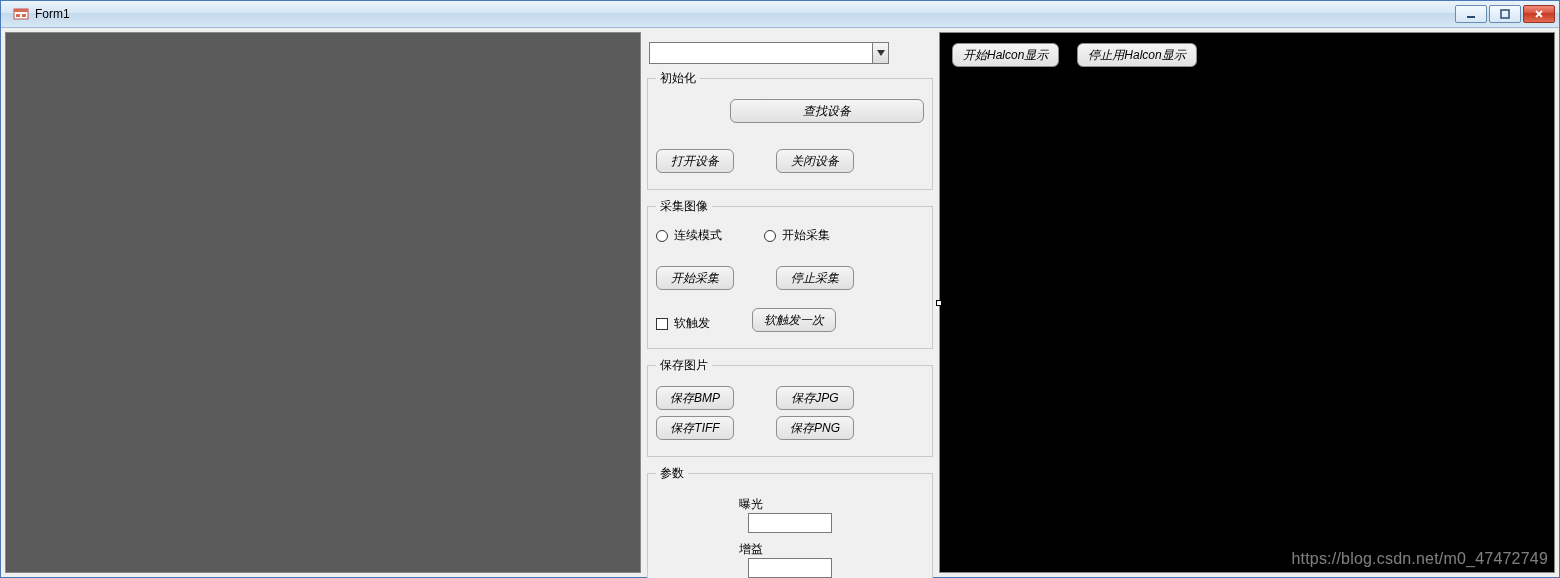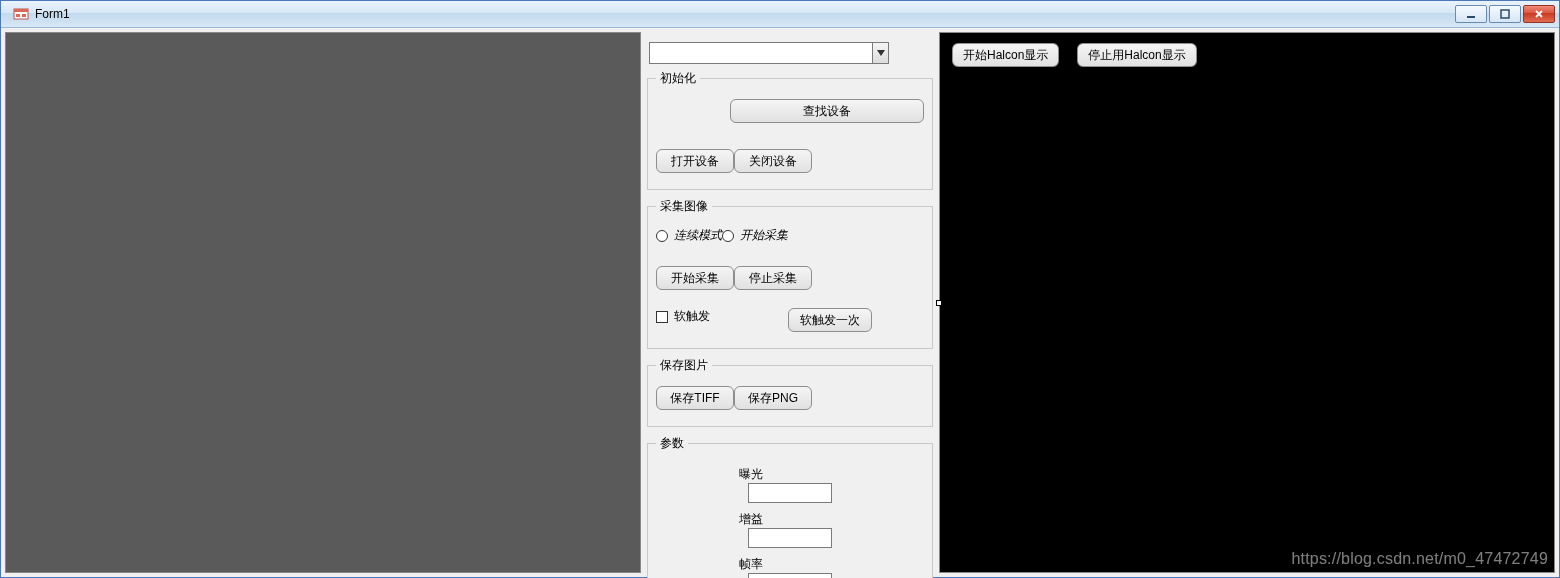--- a/index.html
+++ b/index.html
@@ -131,36 +131,38 @@
   }
   fieldset.group > legend {
     font-size: 12px;
     padding: 0 4px;
     color: #000;
   }
   .row {
     display:flex;
     align-items:center;
     justify-content:flex-start;
+    gap: 42px;
     margin: 6px 0;
   }
   .row.center-one { justify-content:flex-end; gap:0; }
   .btn {
     min-width: 78px;
     height: 24px;
     padding: 0 10px;
     background: linear-gradient(to bottom,#f5f5f5,#e1e1e1);
     border: 1px solid #8e8e8e;
     border-radius: 6px;
     display:inline-flex;
     align-items:center;
     justify-content:center;
     font-size:12px;
     color:#000;
     white-space:nowrap;
+    font-style:italic;
   }
   .btn.wide { min-width: 194px; }
   .radio, .check {
     display:inline-flex;
     align-items:center;
     gap: 6px;
     font-size:12px;
   }
   .radio .cir {
     width:12px; height:12px; border:1px solid #333; border-radius:50%;
@@ -252,47 +254,51 @@
           </div>
           <div style="height:14px"></div>
           <div class="row">
             <div class="btn">打开设备</div>
             <div class="btn">关闭设备</div>
           </div>
         </fieldset>
 
         <fieldset class="group">
           <legend>采集图像</legend>
-          <div class="row" style="font-style:italic;">
+          <div class="row" style="">
             <label class="radio">
               <span class="cir"></span>
               <span>连续模式</span>
             </label>
             <label class="radio">
               <span class="cir"></span>
               <span>开始采集</span>
             </label>
           </div>
           <div style="height:10px"></div>
           <div class="row">
             <div class="btn">开始采集</div>
             <div class="btn">停止采集</div>
           </div>
           <div style="height:6px"></div>
-          <div class="row" style="gap:78px; align-items:flex-start;">
+          <div class="row" style="gap:42px; align-items:flex-end;">
             <label class="check">
               <span class="box"></span>
               <span>软触发</span>
             </label>
             <div class="btn" style="min-width:84px">软触发一次</div>
           </div>
         </fieldset>
 
         <fieldset class="group">
           <legend>保存图片</legend>
+          <div class="row">
+            <div class="btn">保存BMP</div>
+            <div class="btn">保存JPG</div>
+          </div>
           <div class="row">
             <div class="btn">保存TIFF</div>
             <div class="btn">保存PNG</div>
           </div>
         </fieldset>
 
         <fieldset class="group" style="border-bottom:none; padding-bottom:0;">
           <legend>参数</legend>
           <div class="param-row">
             <span class="plabel">曝光</span>

